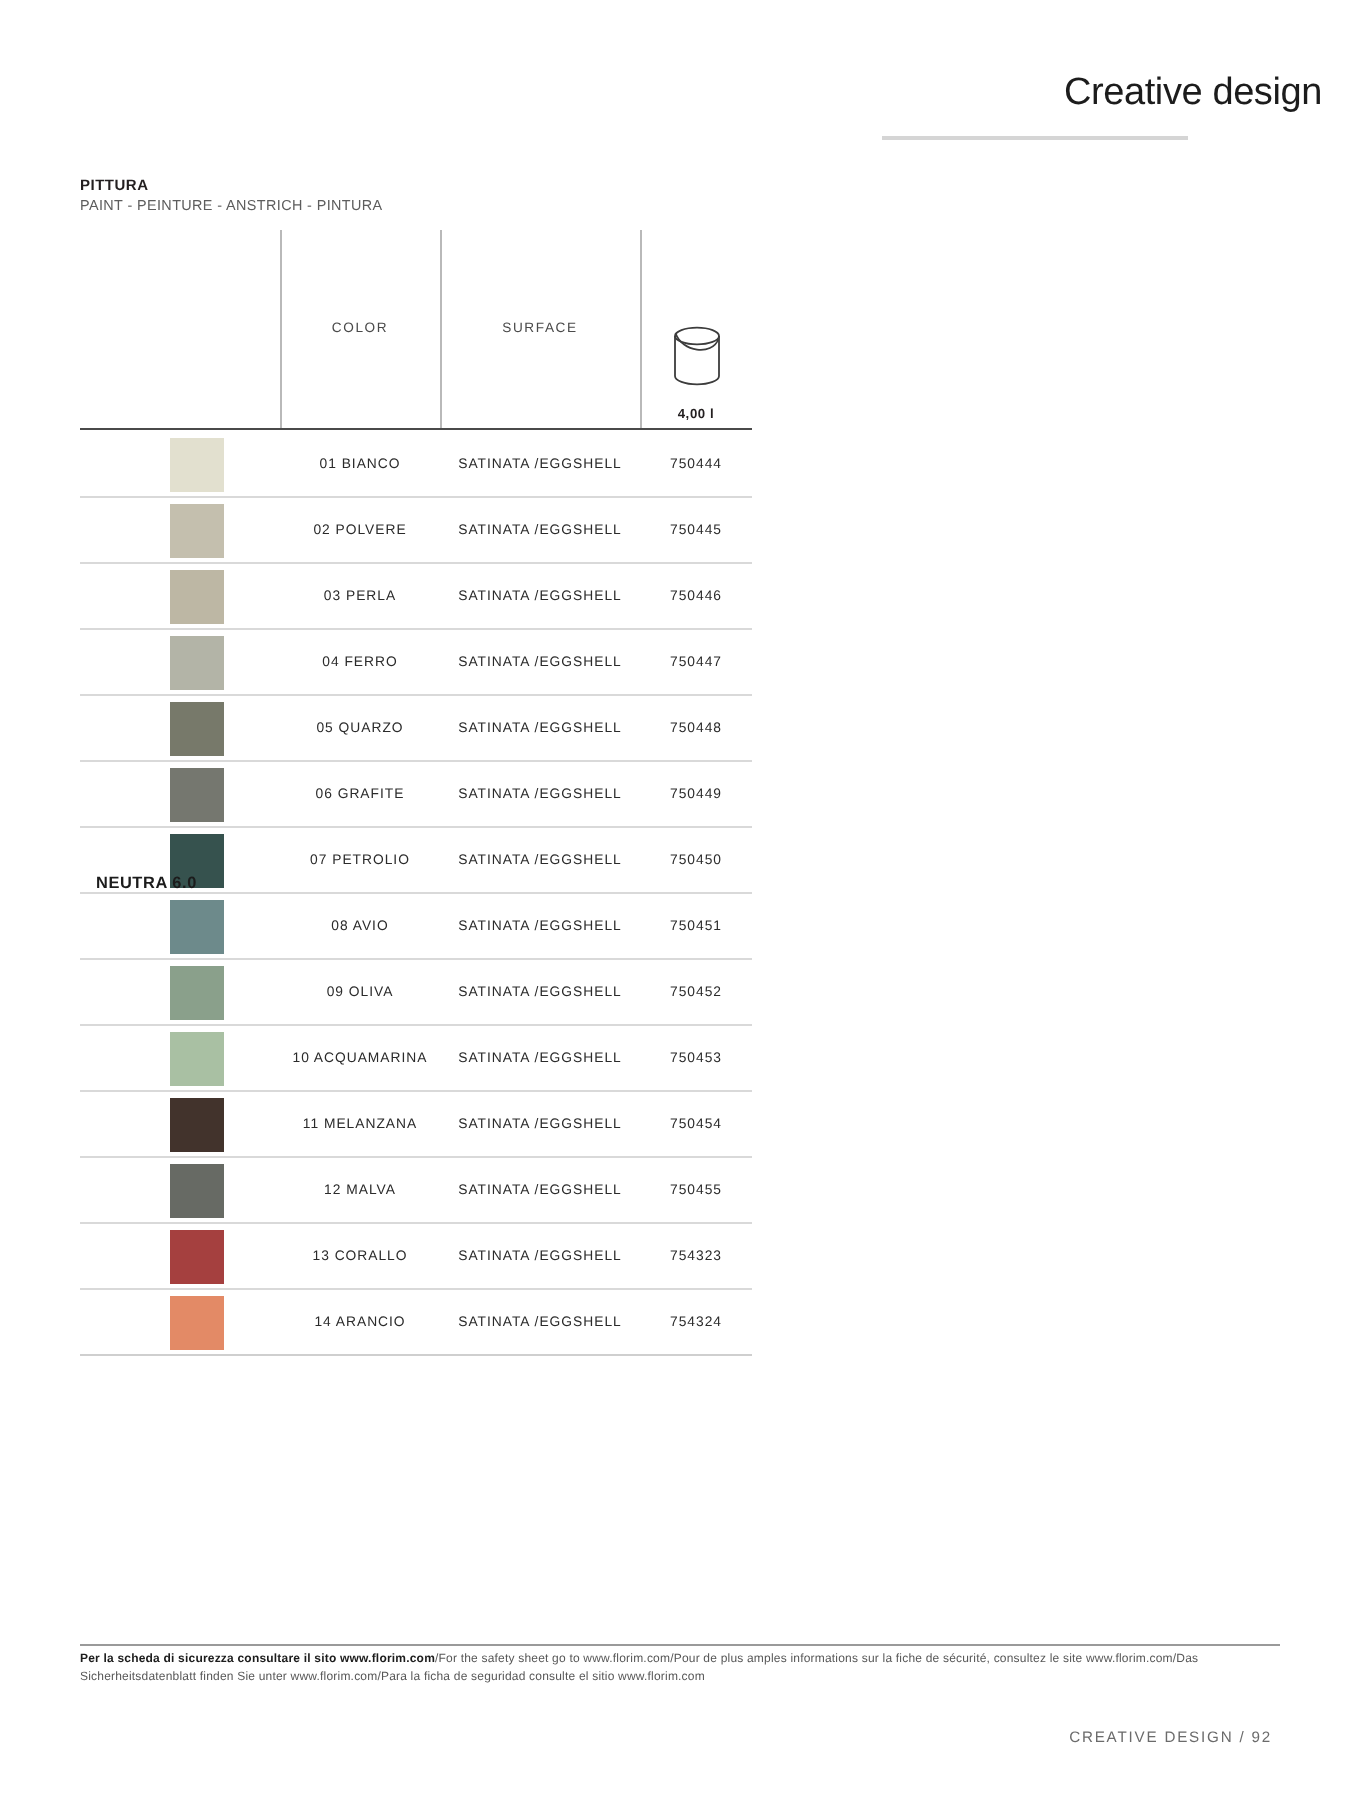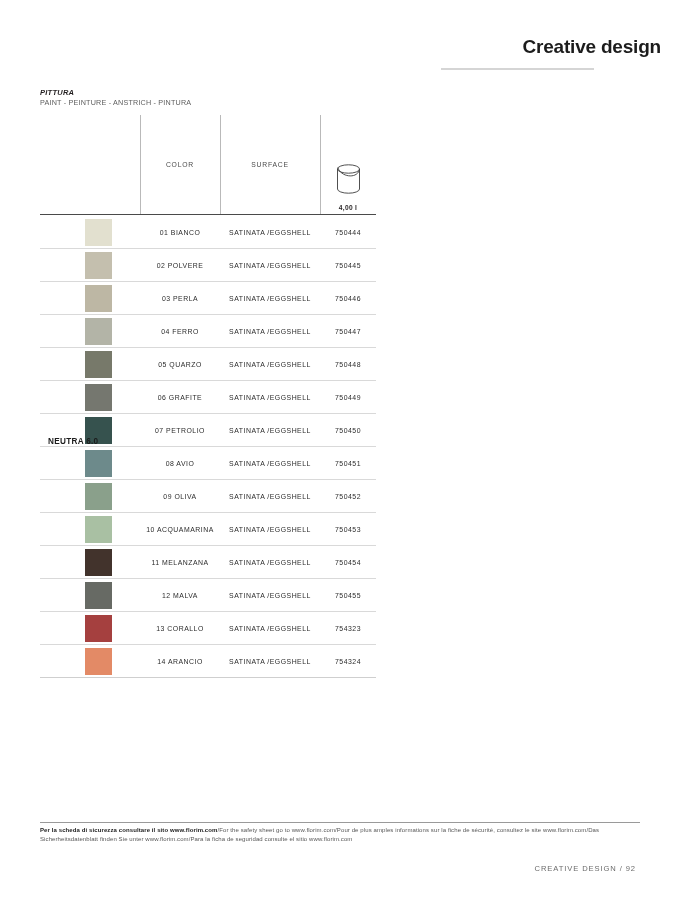--- a/index.html
+++ b/index.html
@@ -15,21 +15,21 @@
   
   .top-header {
     position: absolute;
     left: 0; right: 0; top: 0;
     height: 78px;
   }
   .brand-title {
     position: absolute;
     right: 17px; top: 36px;
     font-size: 19px;
-    font-weight: bold;
+    font-weight: normal;
     letter-spacing: -0.2px;
     color: #1c1c1c;
   }
   .header-rule {
     position: absolute;
     left: 441px; right: 84px; top: 68px;
     height: 2px;
     background: #d5d5d5;
   }
 
@@ -37,21 +37,20 @@
   .block-title {
     position: absolute;
     left: 40px; top: 88px;
   }
   .block-title .t1 {
     font-size: 7.5px;
     font-weight: bold;
     letter-spacing: 0.25px;
     color: #231f20;
     line-height: 10px;
-    font-style: italic;
   }
   .block-title .t2 {
     font-size: 7.2px;
     letter-spacing: 0.2px;
     color: #5d5d5d;
     line-height: 10px;
     text-align: right;
   }
 
   

